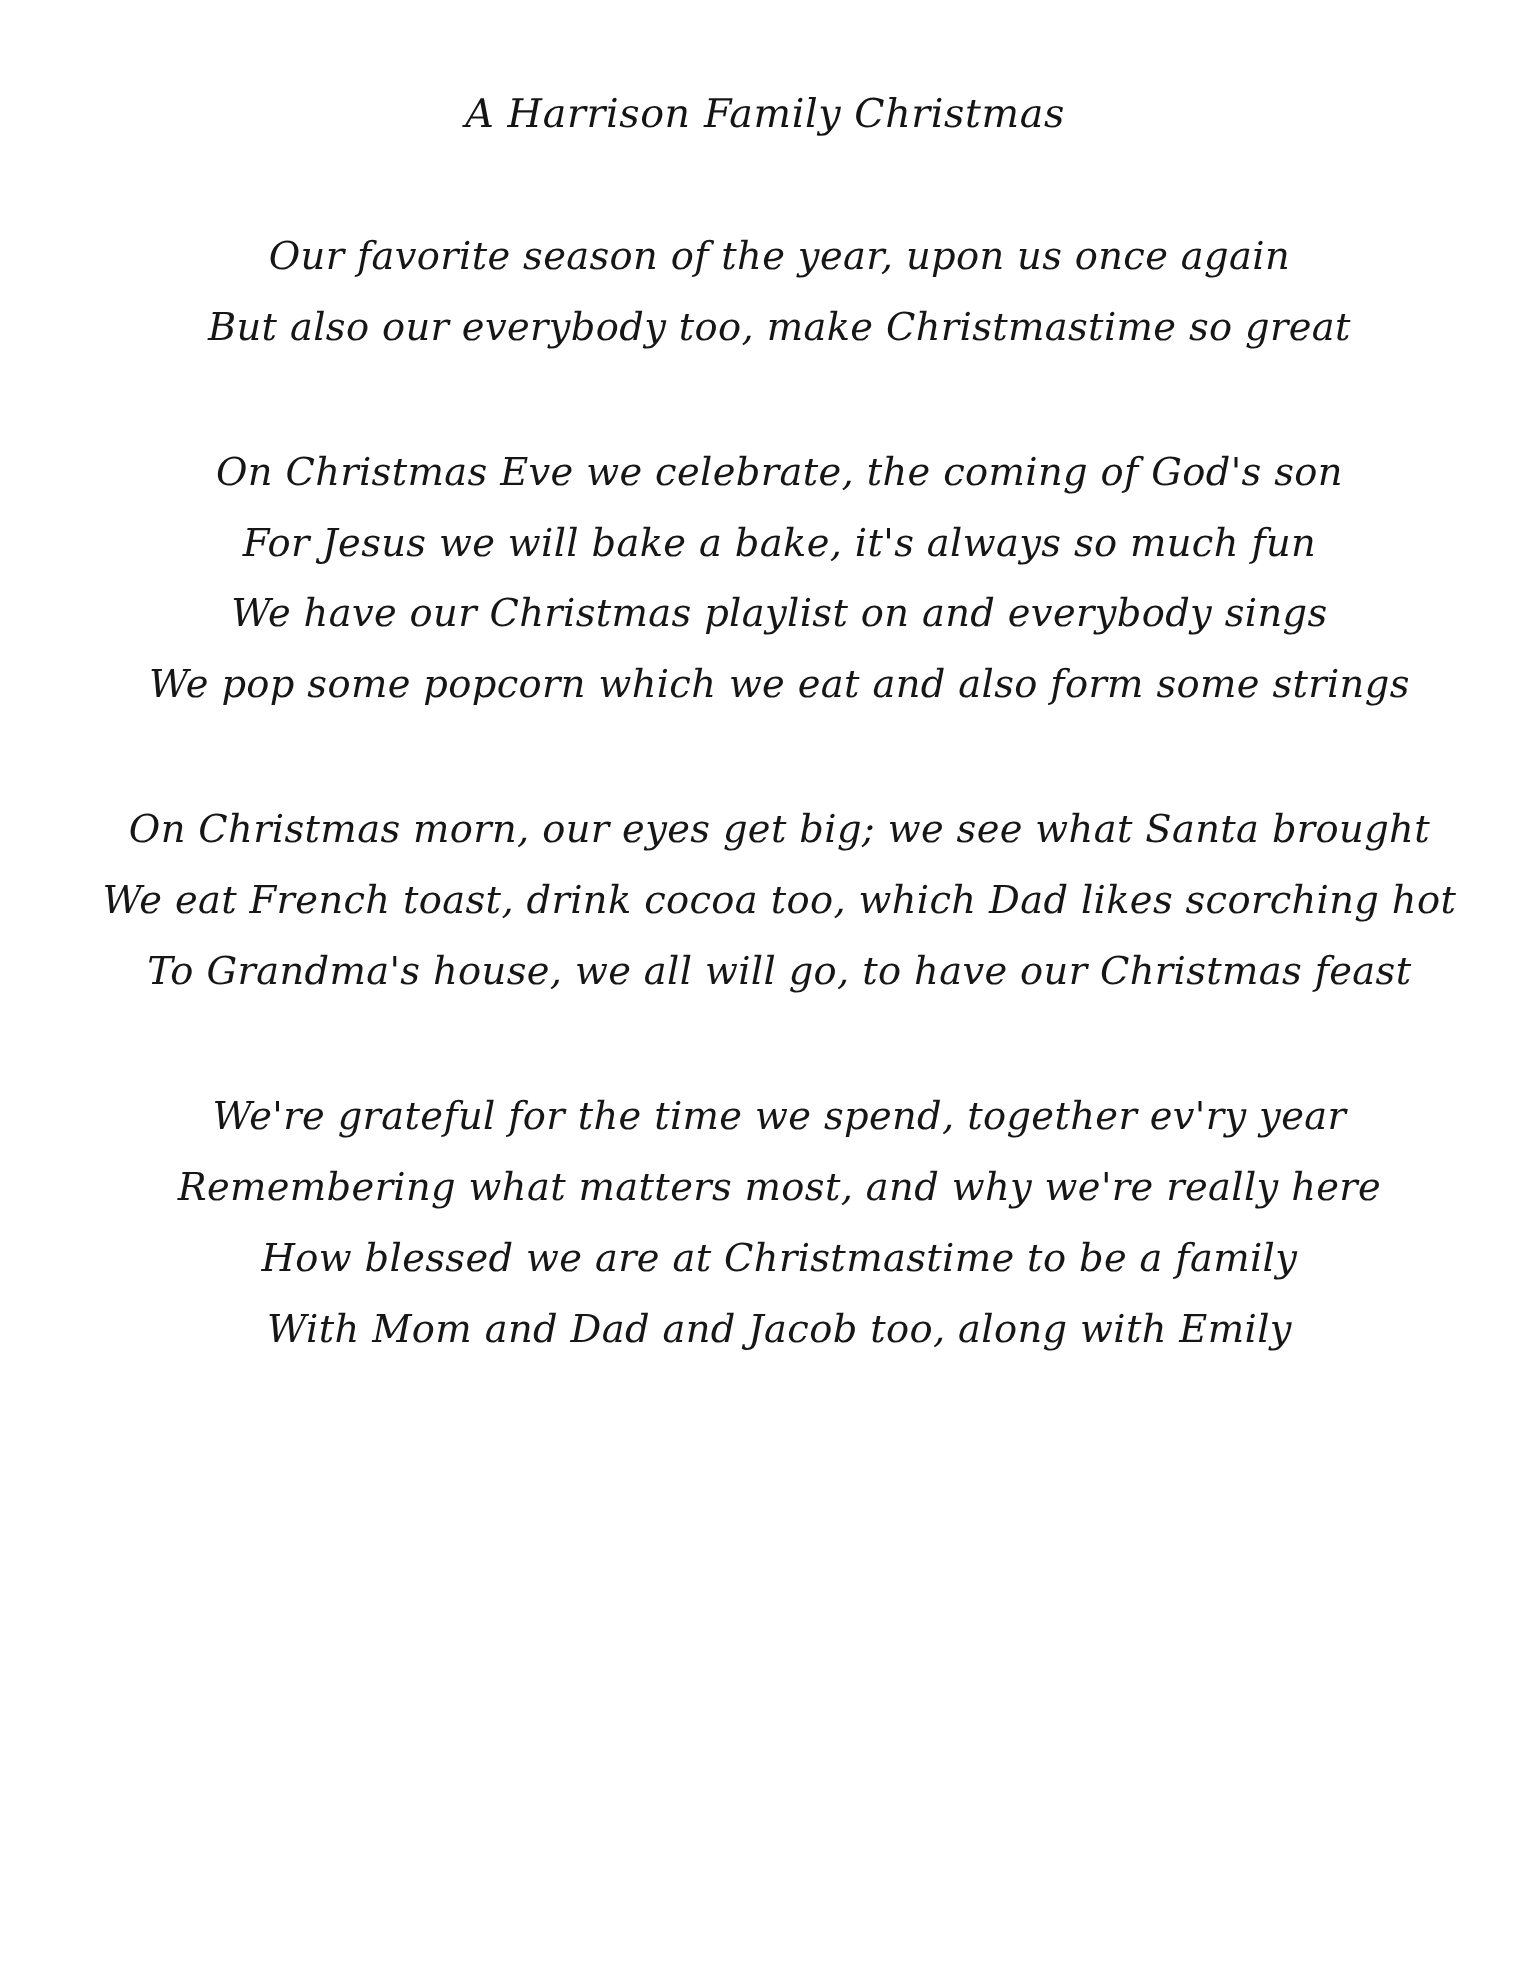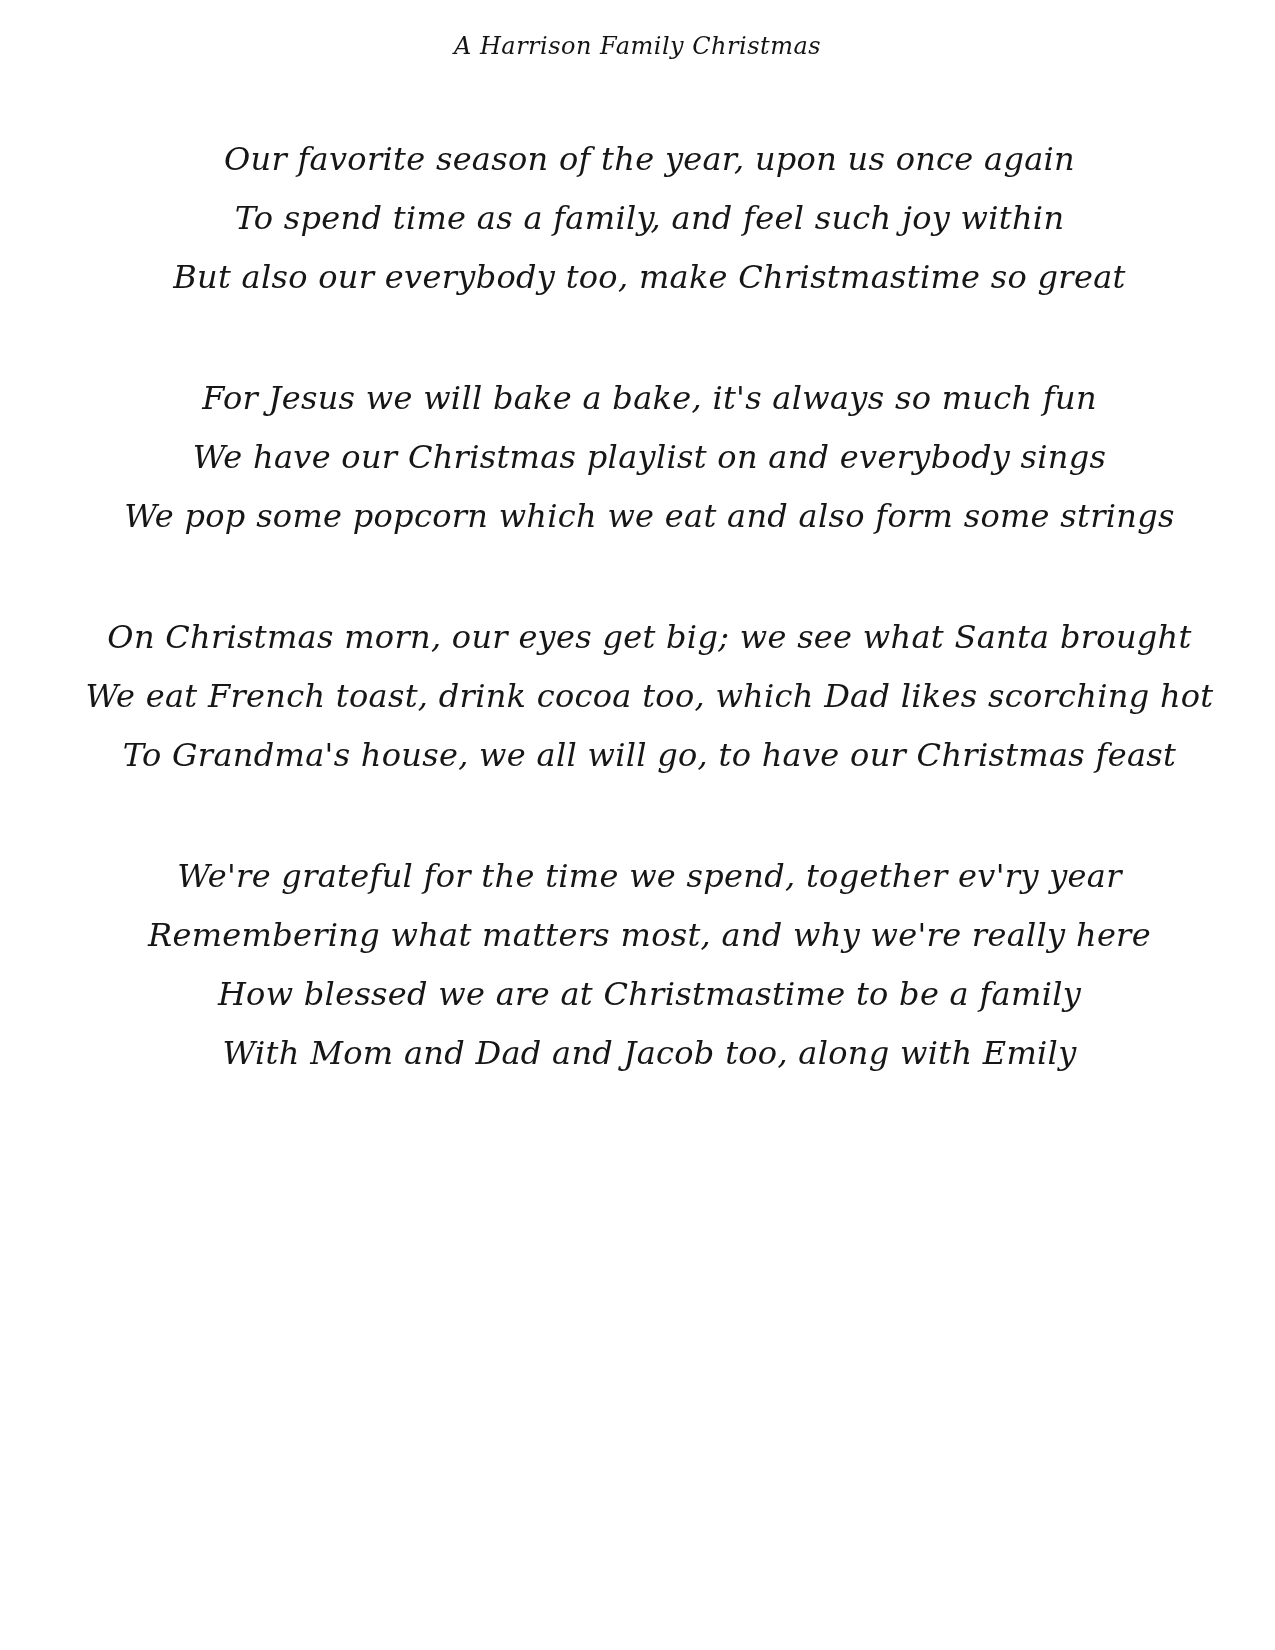--- a/index.html
+++ b/index.html
@@ -14,25 +14,25 @@
     position: relative;
     overflow: hidden;
     box-sizing: border-box;
     font-family: "DejaVu Serif", serif;
     color: #1a1a1a;
   }
   .poem-title {
     text-align: center;
     font-family: "DejaVu Serif", serif;
     font-style: italic;
-    font-size: 24px;
+    font-size: 33px;
     letter-spacing: 0.5px;
     color: #141414;
     margin: 0;
-    padding-top: 32px;
+    padding-top: 75px;
     font-weight: 400;
     white-space: nowrap;
   }
   .stanzas {
     margin-top: 70px;
   }
   .stanza {
     text-align: center;
     margin-bottom: 62px;
   }
@@ -51,25 +51,25 @@
 <body>
 
 <div class="page">
 
   <h1 class="poem-title">A Harrison Family Christmas</h1>
 
   <div class="stanzas">
 
     <div class="stanza">
       <div class="line">Our favorite season of the year, upon us once again</div>
-      <div class="line">To spend time as a family, and feel such joy within</div>
       <div class="line">But also our everybody too, make Christmastime so great</div>
     </div>
 
     <div class="stanza">
+      <div class="line">On Christmas Eve we celebrate, the coming of God's son</div>
       <div class="line">For Jesus we will bake a bake, it's always so much fun</div>
       <div class="line">We have our Christmas playlist on and everybody sings</div>
       <div class="line">We pop some popcorn which we eat and also form some strings</div>
     </div>
 
     <div class="stanza">
       <div class="line">On Christmas morn, our eyes get big; we see what Santa brought</div>
       <div class="line">We eat French toast, drink cocoa too, which Dad likes scorching hot</div>
       <div class="line">To Grandma's house, we all will go, to have our Christmas feast</div>
     </div>

